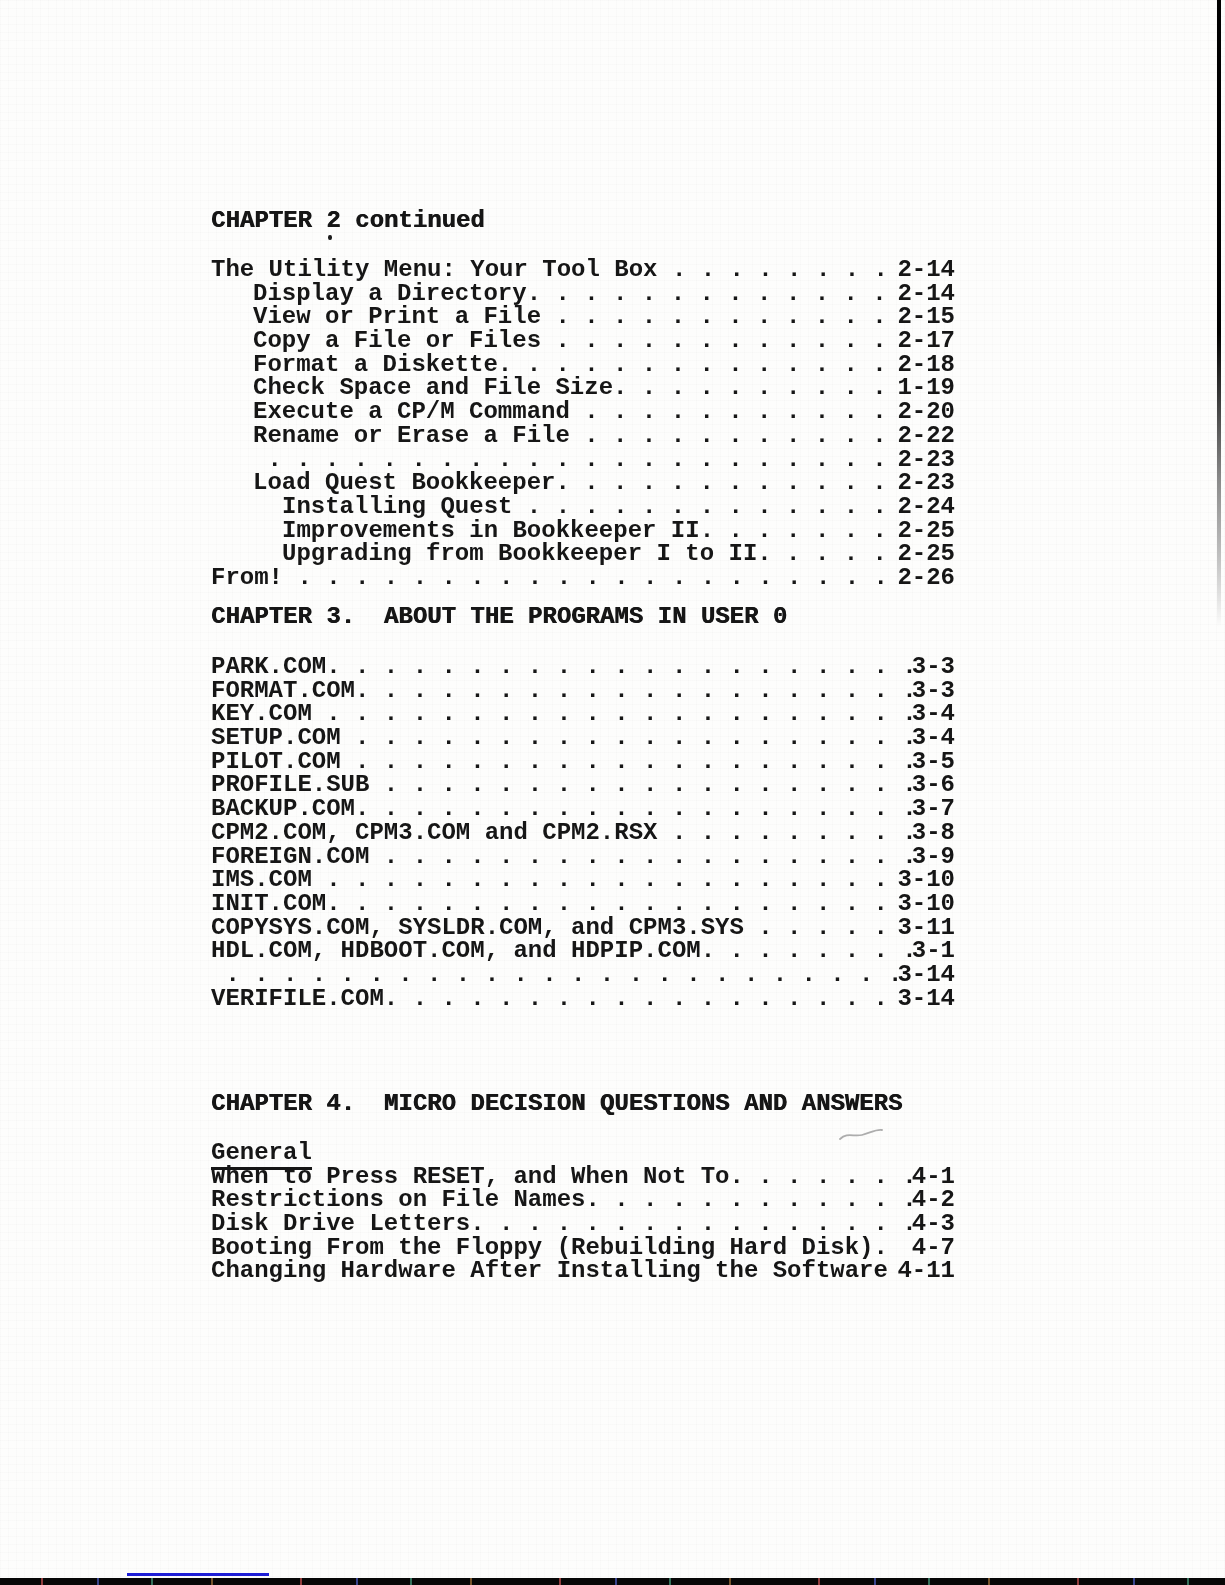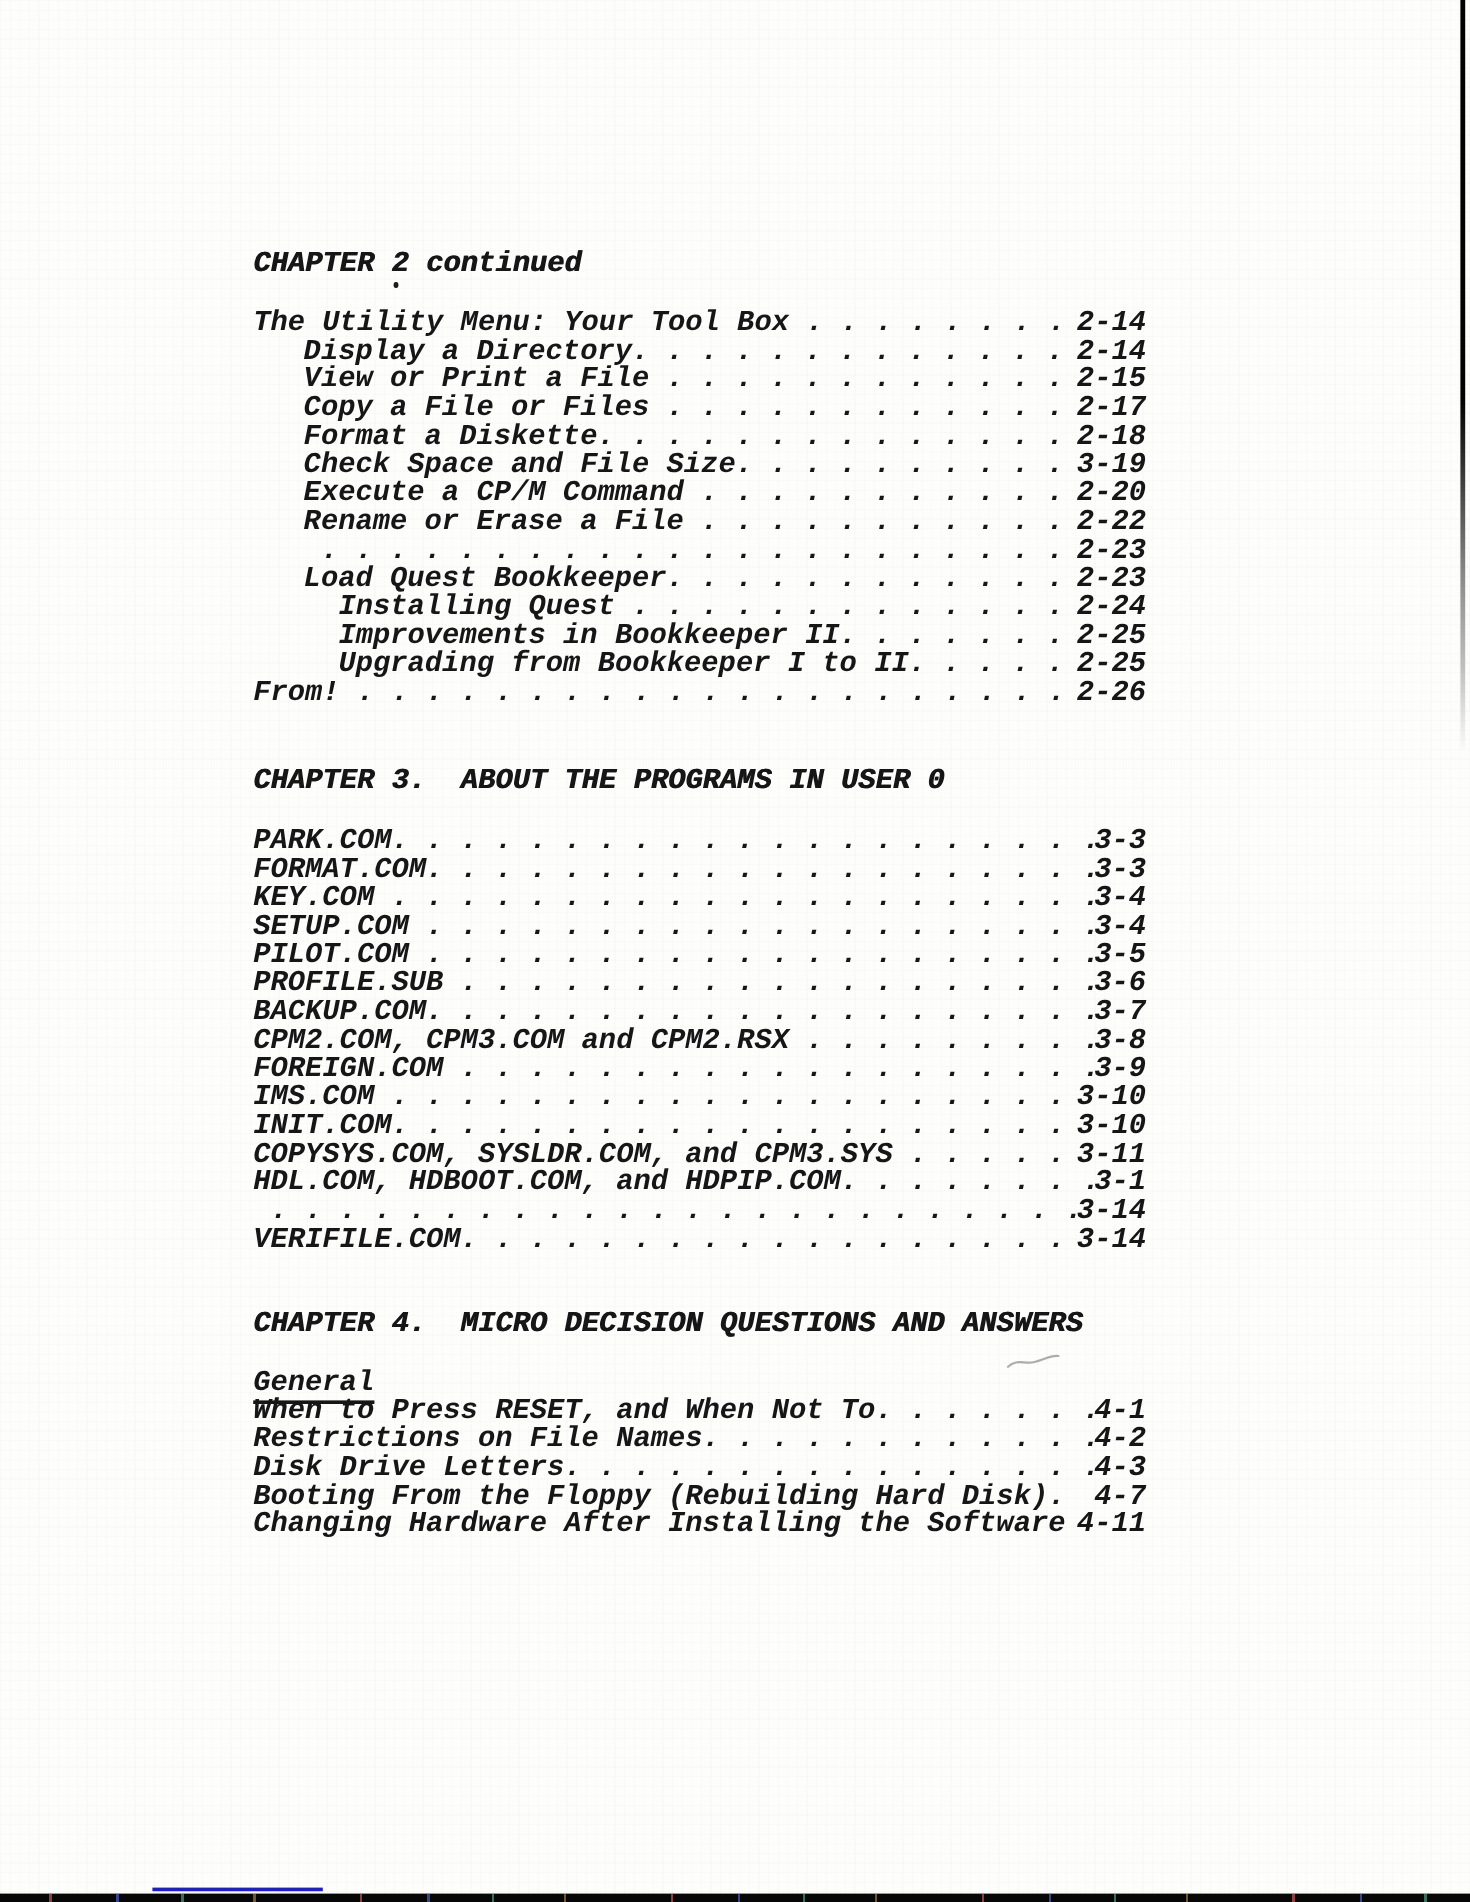--- a/index.html
+++ b/index.html
@@ -8,25 +8,24 @@
     width: 1225px;
     height: 1585px;
     margin: 0 auto;
     background-color: #fdfdfc;
     background-image:
       repeating-linear-gradient(0deg,  rgba(80,80,80,0.018) 0 1px, transparent 1px 8px),
       repeating-linear-gradient(90deg, rgba(80,80,80,0.018) 0 1px, transparent 1px 8px);
     overflow: hidden;
     color: #161616;
     font-family: "Liberation Mono", "DejaVu Sans Mono", monospace;
-    font-style: italic;
   }
   .sec { position: absolute; left: 211px; }
   #sec-ch2 { top: 209px; }
-  #sec-ch3 { top: 640px; }
+  #sec-ch3 { top: 605px; }
   #sec-ch4 { top: 1092px; }
   .heading {
     margin: 0;
     font-family: "Liberation Mono", "DejaVu Sans Mono", monospace;
     font-size: 24px;
     line-height: 24px;
     font-weight: bold;
     white-space: pre;
     text-shadow: 0.6px 0 0 currentColor;
   }
@@ -83,21 +82,21 @@
 <div class="page">
 
   <section class="sec" id="sec-ch2">
     <h2 class="heading">CHAPTER 2 continued</h2>
     <div class="toc">
         <div class="row"><span class="lab">The Utility Menu: Your Tool Box</span><span class="lead"> . . . . . . . . . . . . . . . . . . . . . . . . . . . . . . . . . . . . . . . . </span><span class="pg">2-14</span></div>
         <div class="row i1"><span class="lab">Display a Directory.</span><span class="lead"> . . . . . . . . . . . . . . . . . . . . . . . . . . . . . . . . . . . . . . . . </span><span class="pg">2-14</span></div>
         <div class="row i1"><span class="lab">View or Print a File</span><span class="lead"> . . . . . . . . . . . . . . . . . . . . . . . . . . . . . . . . . . . . . . . . </span><span class="pg">2-15</span></div>
         <div class="row i1"><span class="lab">Copy a File or Files</span><span class="lead"> . . . . . . . . . . . . . . . . . . . . . . . . . . . . . . . . . . . . . . . . </span><span class="pg">2-17</span></div>
         <div class="row i1"><span class="lab">Format a Diskette.</span><span class="lead"> . . . . . . . . . . . . . . . . . . . . . . . . . . . . . . . . . . . . . . . . </span><span class="pg">2-18</span></div>
-        <div class="row i1"><span class="lab">Check Space and File Size.</span><span class="lead"> . . . . . . . . . . . . . . . . . . . . . . . . . . . . . . . . . . . . . . . . </span><span class="pg">3-19</span></div>
+        <div class="row i1"><span class="lab">Check Space and File Size.</span><span class="lead"> . . . . . . . . . . . . . . . . . . . . . . . . . . . . . . . . . . . . . . . . </span><span class="pg">1-19</span></div>
         <div class="row i1"><span class="lab">Execute a CP/M Command</span><span class="lead"> . . . . . . . . . . . . . . . . . . . . . . . . . . . . . . . . . . . . . . . . </span><span class="pg">2-20</span></div>
         <div class="row i1"><span class="lab">Rename or Erase a File</span><span class="lead"> . . . . . . . . . . . . . . . . . . . . . . . . . . . . . . . . . . . . . . . . </span><span class="pg">2-22</span></div>
         <div class="row i1"><span class="lead"> . . . . . . . . . . . . . . . . . . . . . . . . . . . . . . . . . . . . . . . . </span><span class="pg">2-23</span></div>
         <div class="row i1"><span class="lab">Load Quest Bookkeeper.</span><span class="lead"> . . . . . . . . . . . . . . . . . . . . . . . . . . . . . . . . . . . . . . . . </span><span class="pg">2-23</span></div>
         <div class="row i2"><span class="lab">Installing Quest</span><span class="lead"> . . . . . . . . . . . . . . . . . . . . . . . . . . . . . . . . . . . . . . . . </span><span class="pg">2-24</span></div>
         <div class="row i2"><span class="lab">Improvements in Bookkeeper II.</span><span class="lead"> . . . . . . . . . . . . . . . . . . . . . . . . . . . . . . . . . . . . . . . . </span><span class="pg">2-25</span></div>
         <div class="row i2"><span class="lab">Upgrading from Bookkeeper I to II.</span><span class="lead"> . . . . . . . . . . . . . . . . . . . . . . . . . . . . . . . . . . . . . . . . </span><span class="pg">2-25</span></div>
         <div class="row"><span class="lab">From!</span><span class="lead"> . . . . . . . . . . . . . . . . . . . . . . . . . . . . . . . . . . . . . . . . </span><span class="pg">2-26</span></div>
       </div>
   </section>

